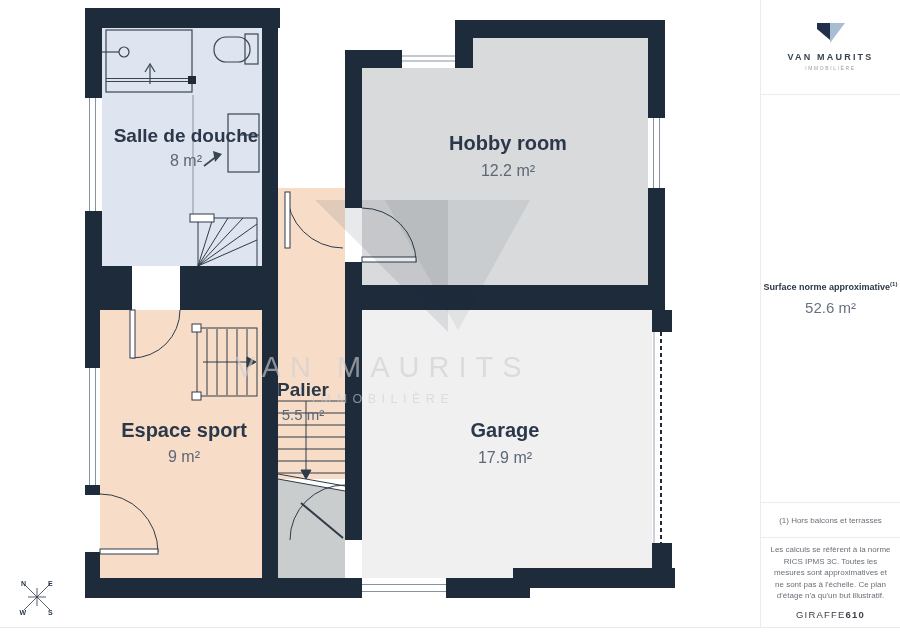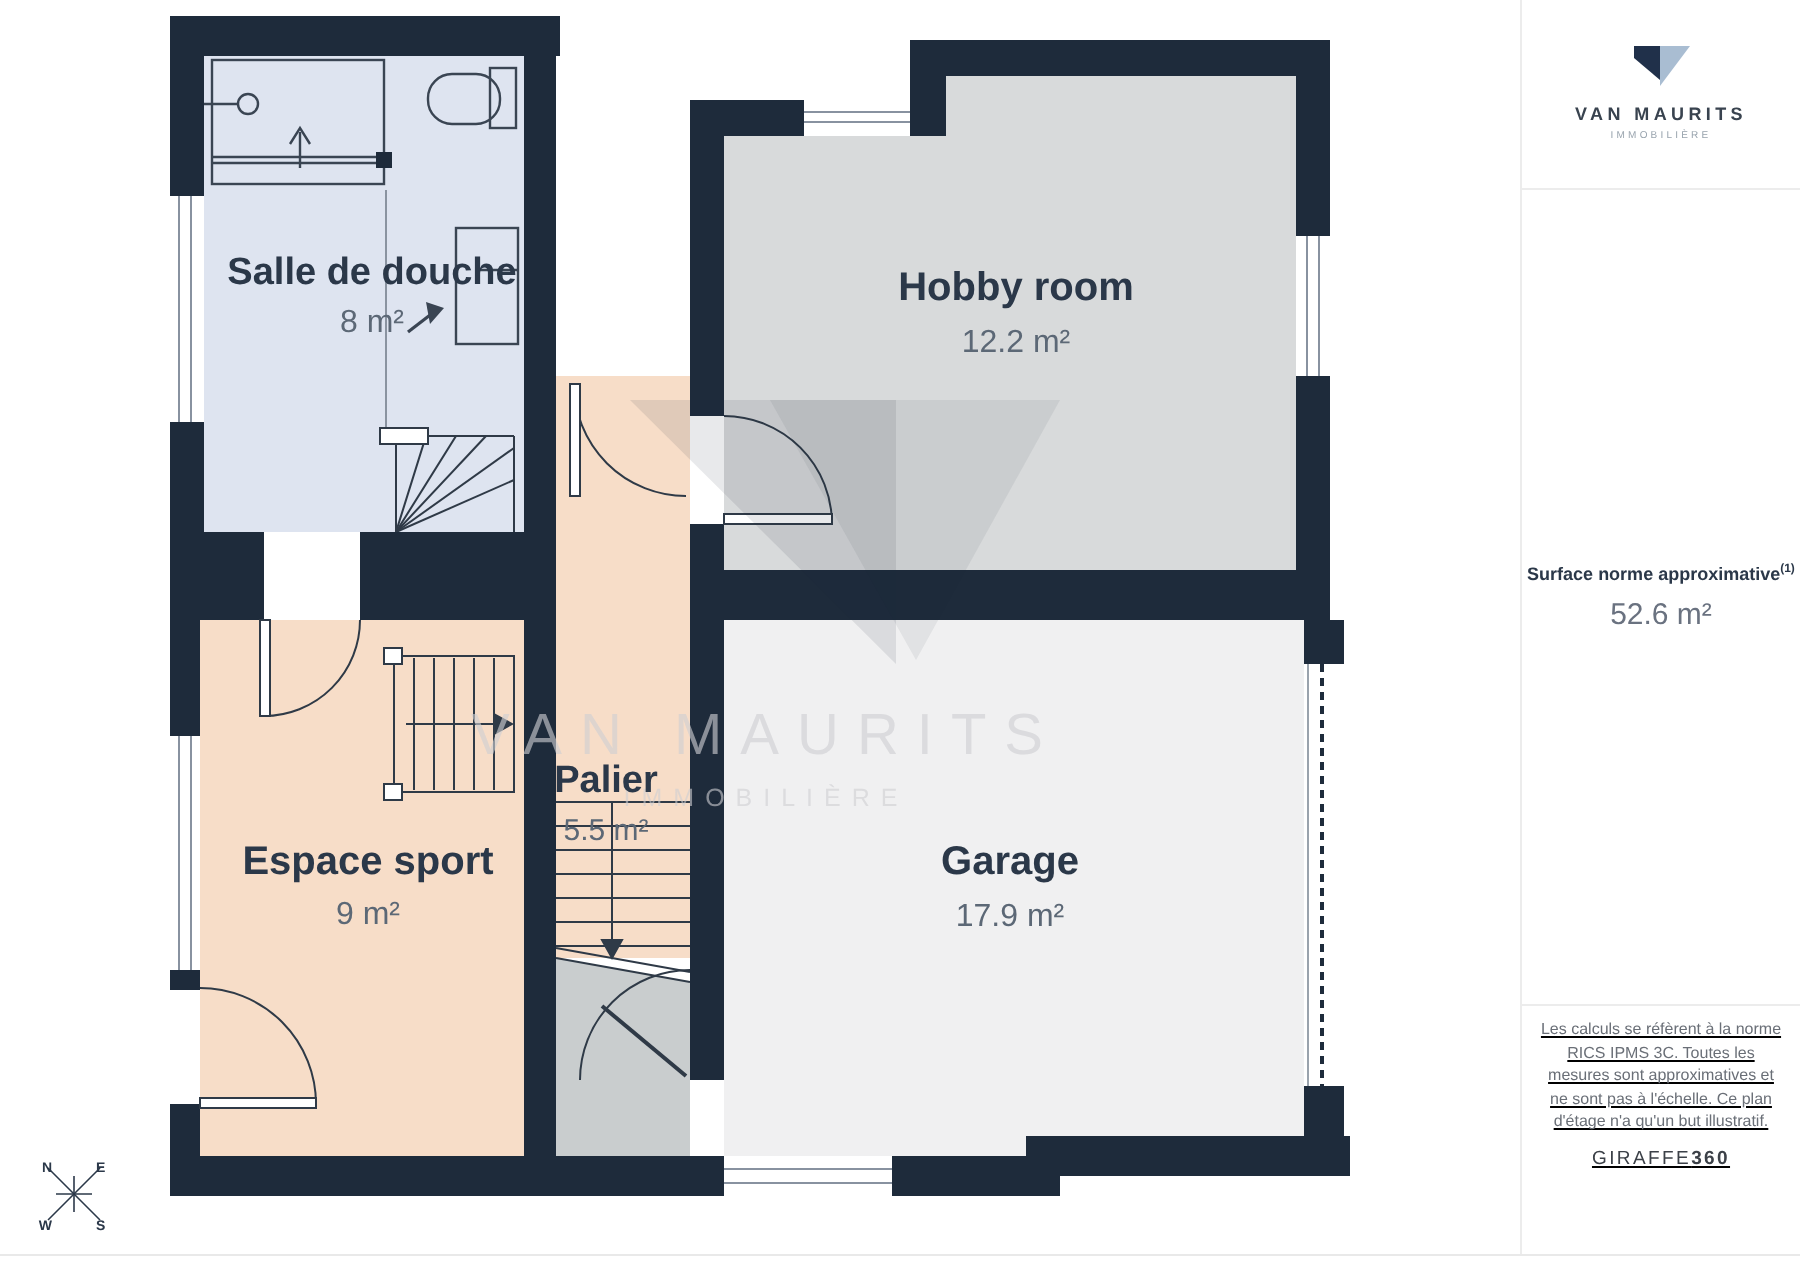--- a/index.html
+++ b/index.html
@@ -218,22 +218,25 @@
     </svg>
     <div class="brand-name">VAN MAURITS</div>
     <div class="brand-tag">IMMOBILIÈRE</div>
   </div>
   <div class="sec sec-surface">
     <div class="surface-label">
       <span>Surface norme approximative</span><sup>(1)</sup>
     </div>
     <div class="surface-value">52.6 m²</div>
   </div>
-  <div class="sec sec-disclaimer" style="border-bottom:none;text-decoration:underline;">
+  <div class="sec sec-footnote">
+    <span>(1) Hors balcons et terrasses</span>
+  </div>
+  <div class="sec sec-disclaimer" style="border-bottom:none;">
     <p class="disclaimer-text">Les calculs se réfèrent à la norme RICS IPMS 3C. Toutes les mesures sont approximatives et ne sont pas à l'échelle. Ce plan d'étage n'a qu'un but illustratif.</p>
     <div class="provider">
-      <span>GIRAFFE</span><b>360</b>
+      <span>GIRAFFE</span><b>610</b>
     </div>
   </div>
 </aside>
 
 <div class="bottom-rule"></div>
 </div>
 
 </body></html>

